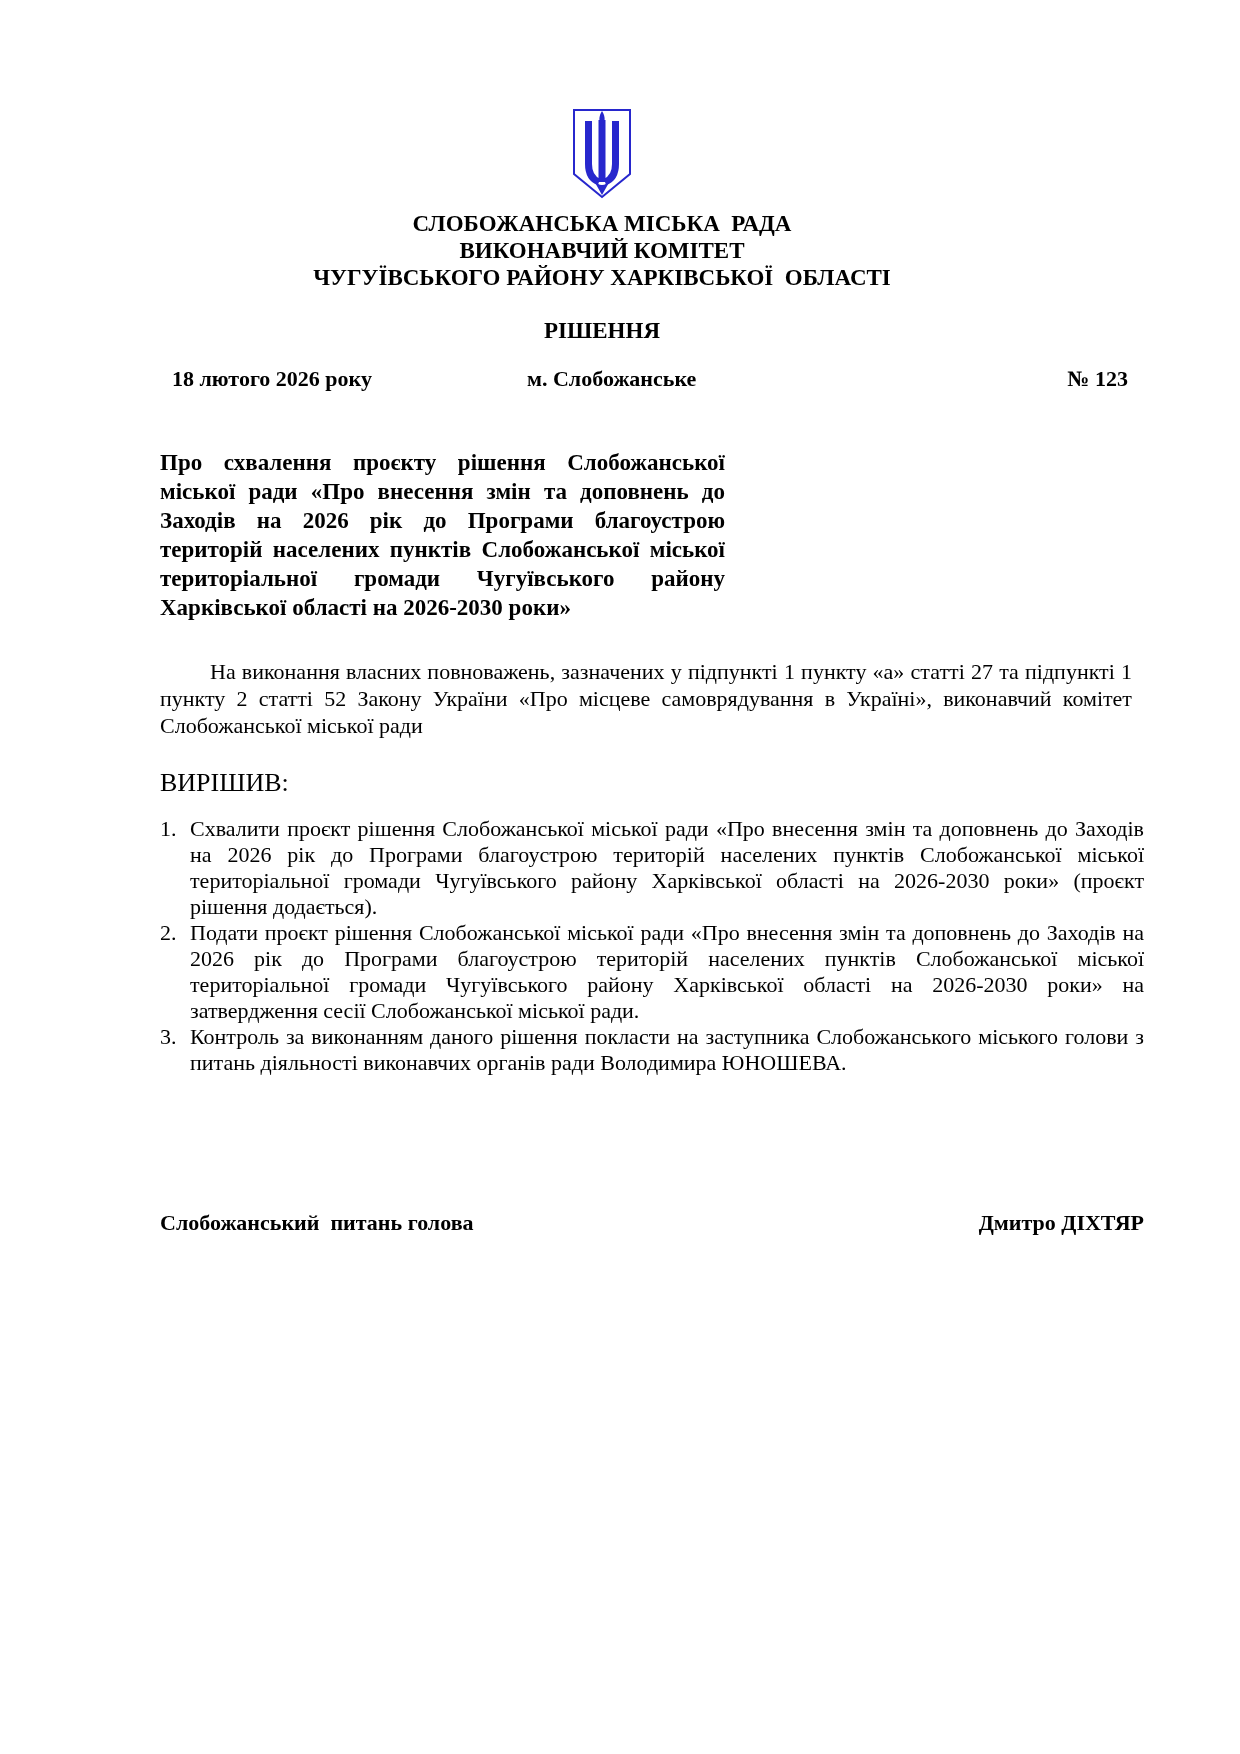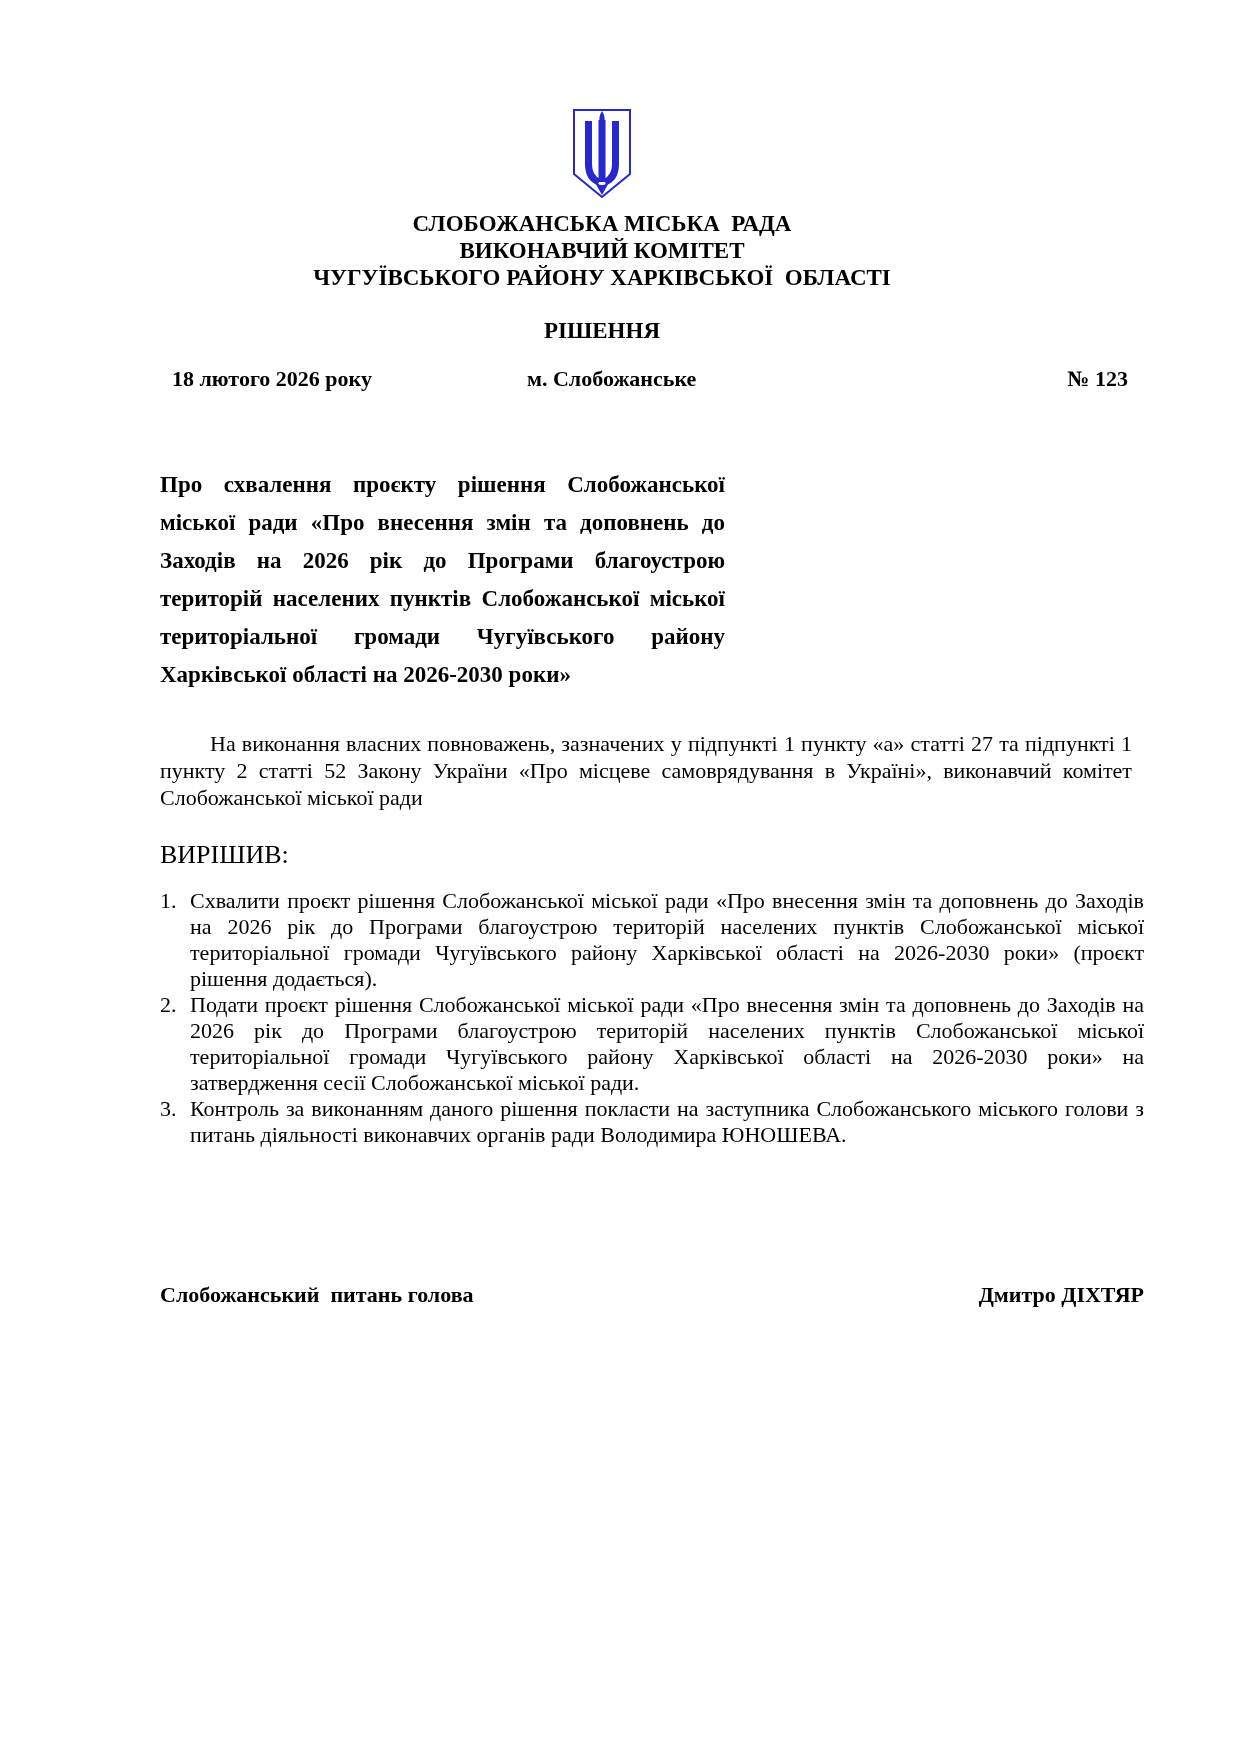--- a/index.html
+++ b/index.html
@@ -17,25 +17,25 @@
   .center-block{width:884px;text-align:center;}
   .emblem{width:64px;margin:0 auto 10px;color:#2727cd;}
   .emblem svg{display:block;width:64px;height:92px;}
   .org-line{font-weight:bold;font-size:23px;line-height:27px;white-space:pre-wrap;}
   .doc-type{font-weight:bold;font-size:23px;line-height:27px;margin-top:26px;}
   .meta-row{position:relative;margin-top:22px;font-size:22px;font-weight:bold;height:26px;}
   .meta-date{position:absolute;left:12px;top:0;}
   .meta-place{position:absolute;left:339px;top:0;margin-left:28px;}
   .meta-number{position:absolute;right:16px;top:0;}
   .subject{
-    margin-top:74px;
+    margin-top:56px;
     width:565px;
     font-weight:bold;
     font-size:23px;
-    line-height:38px;
+    line-height:29px;
     text-align:justify;
   }
   .preamble{
     margin:36px 12px 0 0;
     font-size:22px;
     line-height:27px;
     text-align:justify;
     text-indent:50px;
   }
   .resolved{margin-top:30px;font-size:26px;line-height:27px;}

